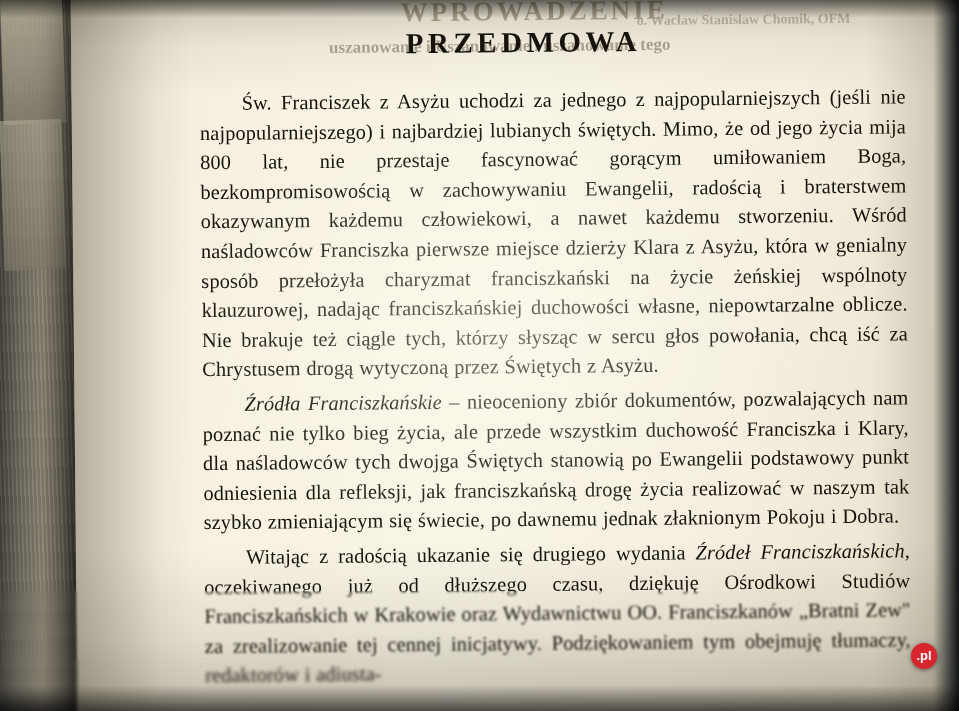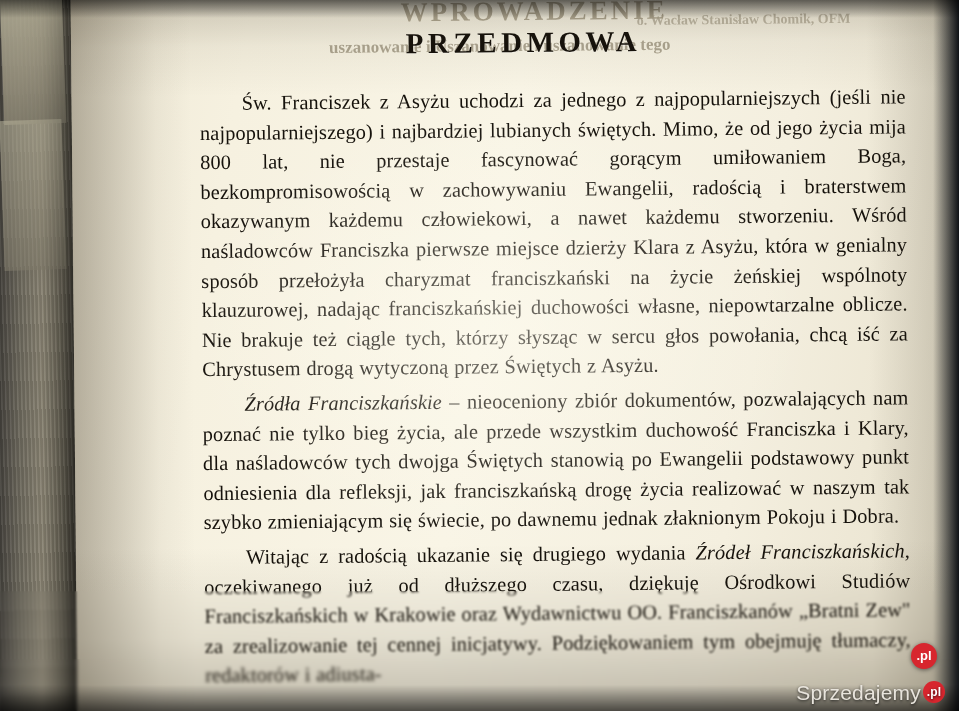--- a/index.html
+++ b/index.html
@@ -281,17 +281,14 @@
   <div class="right-surface"></div>
   <div class="blur-bottom"></div>
   <div class="blur-bottom2"></div>
   <div class="top-dark-band"></div>
   <div class="bottom-dark-band"></div>
 
   <div class="wm-badge-wrap">
     <div class="wm-badge">.pl</div>
   </div>
 
-  <div class="watermark">
-    <span>Sprzedajemy</span><span class="dotpl">.pl</span>
-  </div>
 
 </div>
 
 </body></html>

